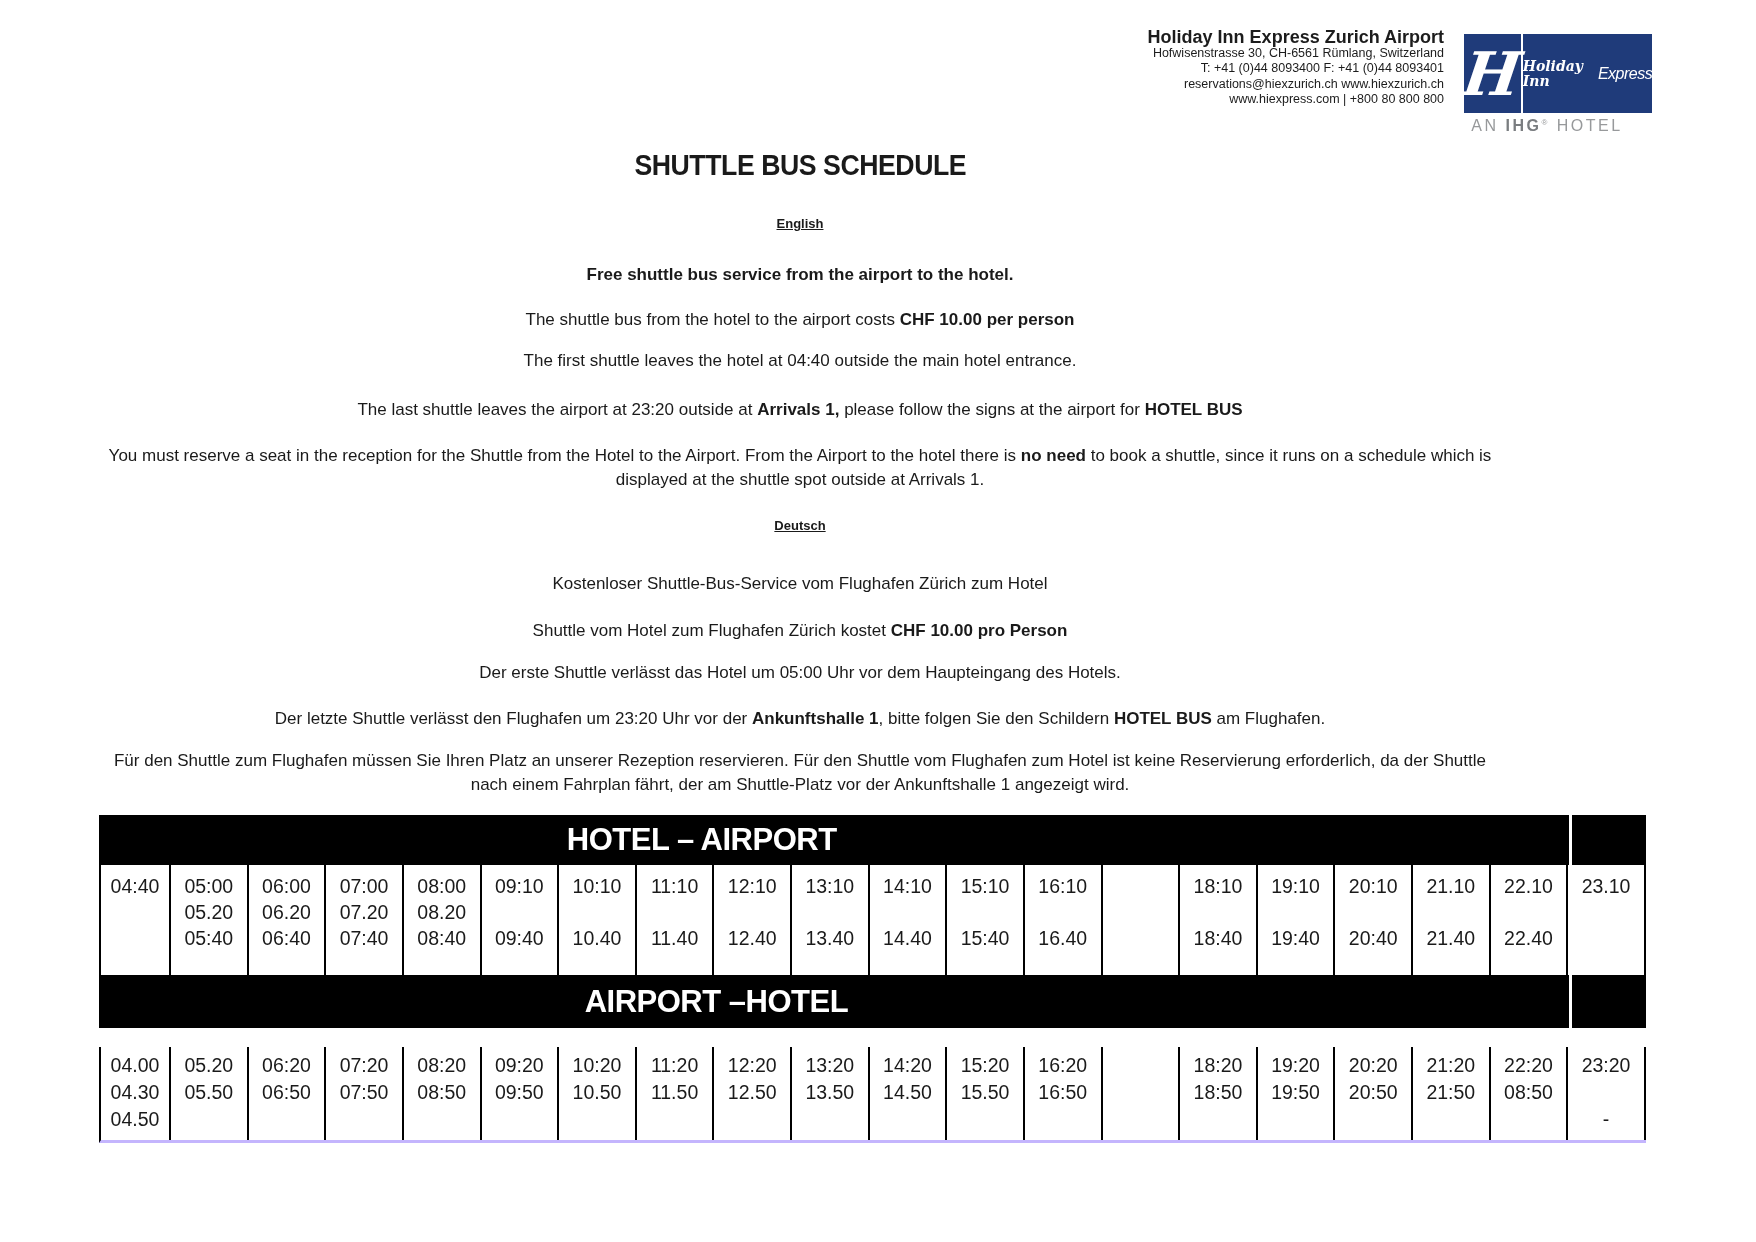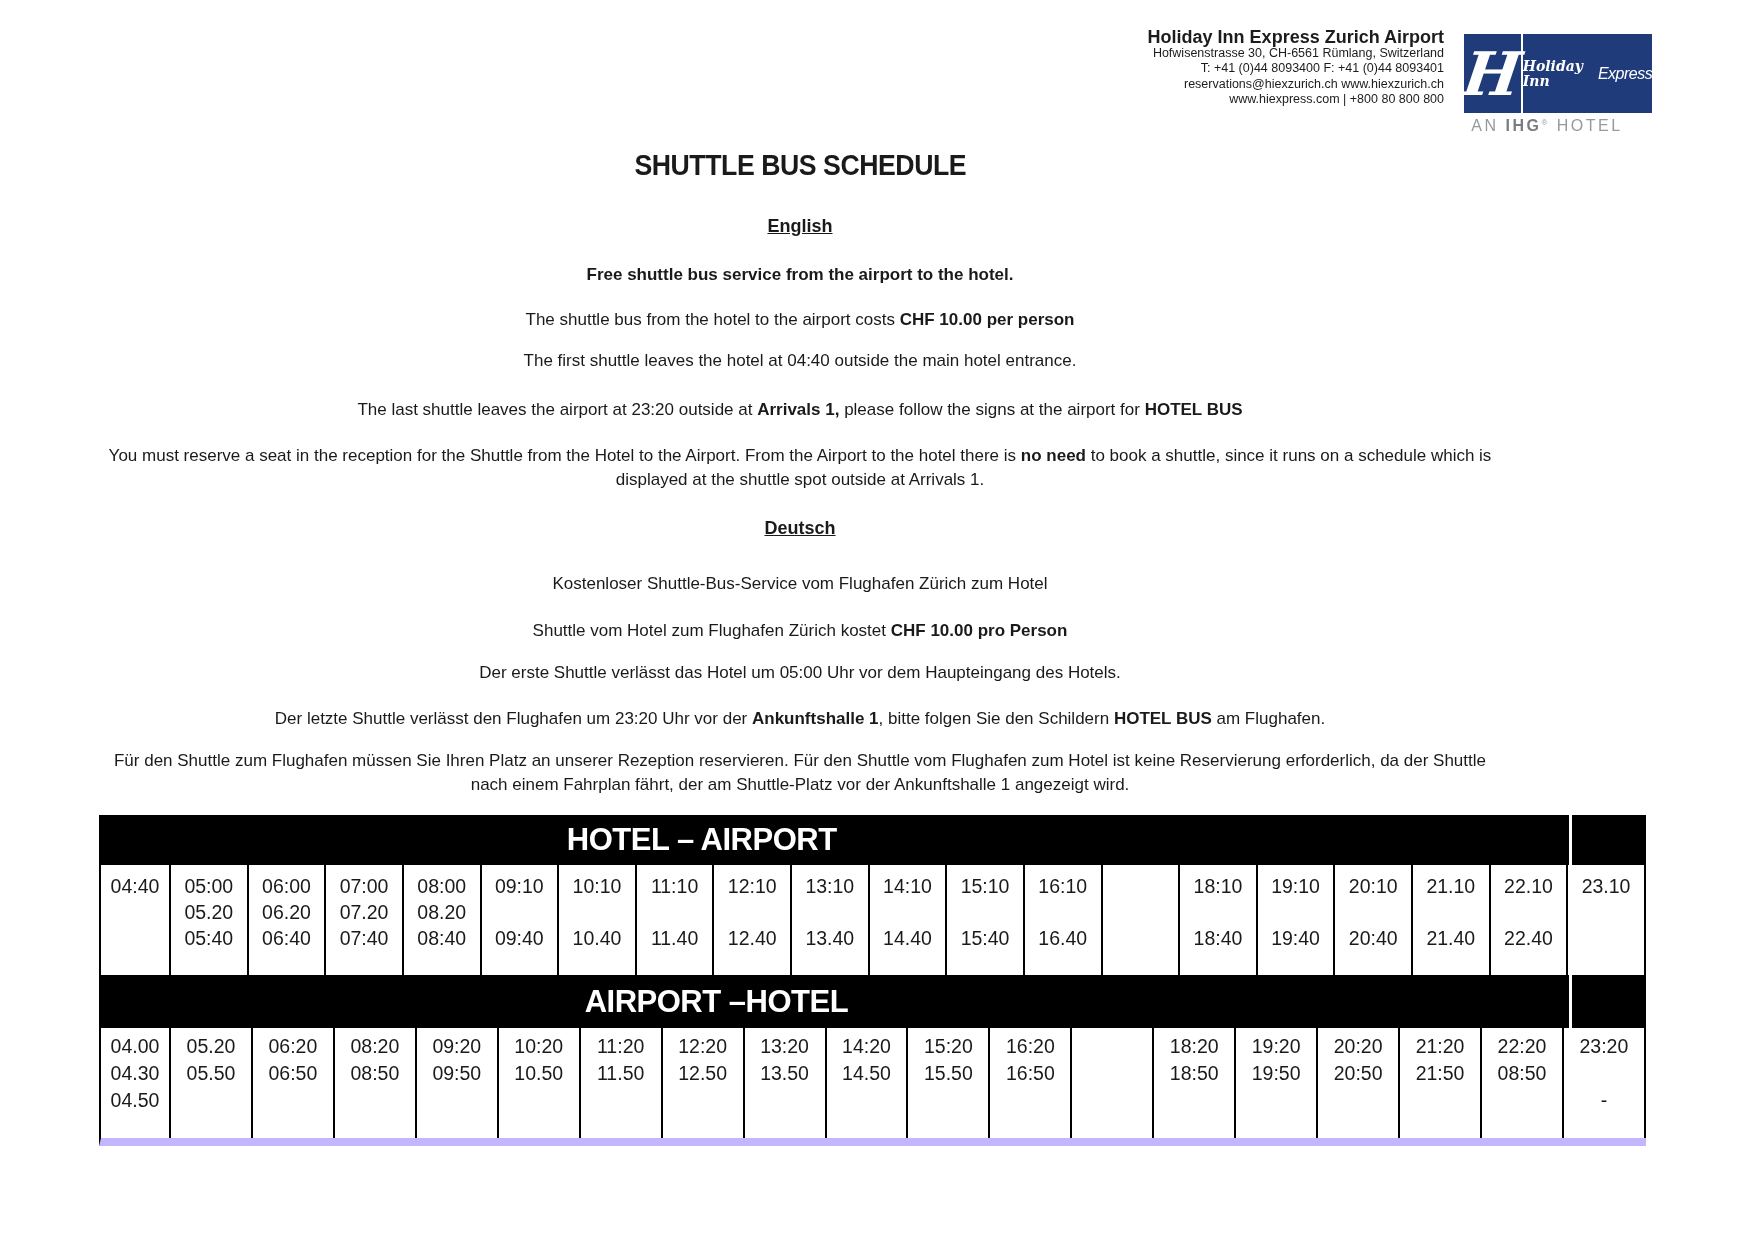--- a/index.html
+++ b/index.html
@@ -40,21 +40,21 @@
     top:117px;left:1452px;width:190px;text-align:center;
     font-size:16px;letter-spacing:2.5px;color:#97999b;white-space:nowrap;
   }
   .tagline .ihg{font-weight:bold;color:#7a7d80;}
   .tagline sup{font-size:8px;}
 
   
   .col{left:105px;width:1390px;text-align:center;}
   .doc-title{top:149px;font-size:29px;font-weight:bold;}
   .doc-title .squeeze{display:inline-block;transform:scaleX(0.92);letter-spacing:-0.5px;}
-  .lang{font-size:18px;font-weight:bold;text-decoration:underline;}
+  .lang{font-size:13px;font-weight:bold;text-decoration:underline;}
   .lang-en{top:216px;}
   .lang-de{top:518px;}
   .para{font-size:17px;line-height:24px;}
   .p1{top:263px;font-weight:bold;}
   .p2{top:308px;}
   .p3{top:349px;}
   .p4{top:398px;}
   .p5{top:444px;}
   .g1{top:572px;}
   .g2{top:619px;}
@@ -68,21 +68,21 @@
   .bar2{height:53px;}
   .bar .bar-main{flex:1;background:#000;position:relative;}
   .bar .bar-last{width:77px;background:#000;border-left:3px solid #fff;box-sizing:border-box;}
   .bar-title{
     position:absolute;left:41%;transform:translateX(-50%);white-space:nowrap;
     color:#fff;font-weight:bold;font-size:31px;line-height:50px;letter-spacing:-0.5px;
   }
   .bar2 .bar-title{line-height:53px;left:42%;}
   .trow{display:flex;border-left:2px solid #000;box-sizing:border-box;background:#fff;}
   .trow-1{height:110px;}
-  .trow-2{height:118px;border-bottom:8px solid #c4b5fd;}
+  .trow-2{height:96px;border-bottom:3px solid #c4b5fd;margin-top:19px;}
   .tcol{flex:1;border-right:2px solid #000;box-sizing:border-box;overflow:hidden;}
   .tcol:first-child{flex:0 0 70px;}
   .trow-1 .tcol{padding-top:8px;}
   .trow-2 .tcol{padding-top:5px;}
   .tline{text-align:center;font-size:19.5px;}
   .trow-1 .tline{height:26px;line-height:26px;}
   .trow-2 .tline{height:27px;line-height:27px;}
 </style>
 </head>
 <body>
@@ -254,20 +254,25 @@
         <div class="tline">05.20</div>
         <div class="tline">05.50</div>
         <div class="tline"></div>
       </div>
       <div class="tcol">
         <div class="tline">06:20</div>
         <div class="tline">06:50</div>
         <div class="tline"></div>
       </div>
       <div class="tcol">
+        <div class="tline">07:20</div>
+        <div class="tline">07:50</div>
+        <div class="tline"></div>
+      </div>
+      <div class="tcol">
         <div class="tline">08:20</div>
         <div class="tline">08:50</div>
         <div class="tline"></div>
       </div>
       <div class="tcol">
         <div class="tline">09:20</div>
         <div class="tline">09:50</div>
         <div class="tline"></div>
       </div>
       <div class="tcol">

